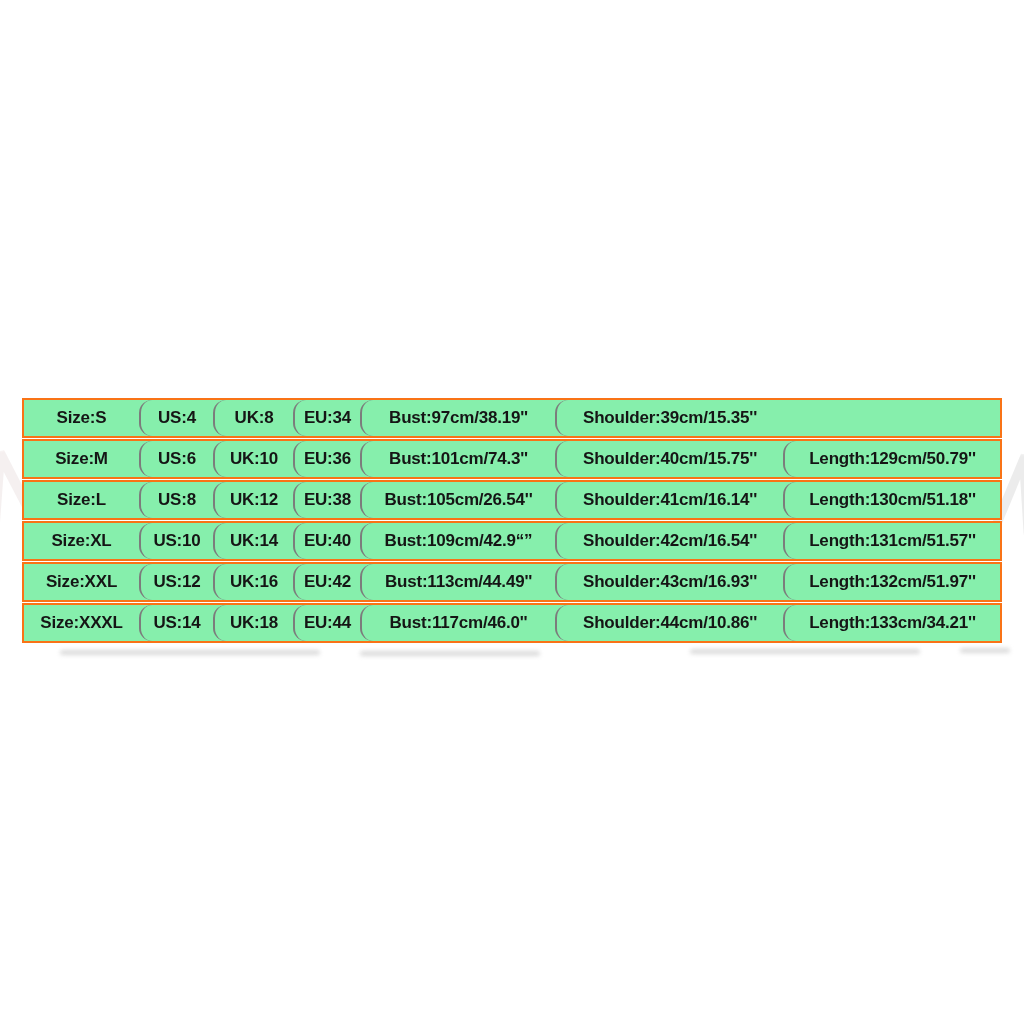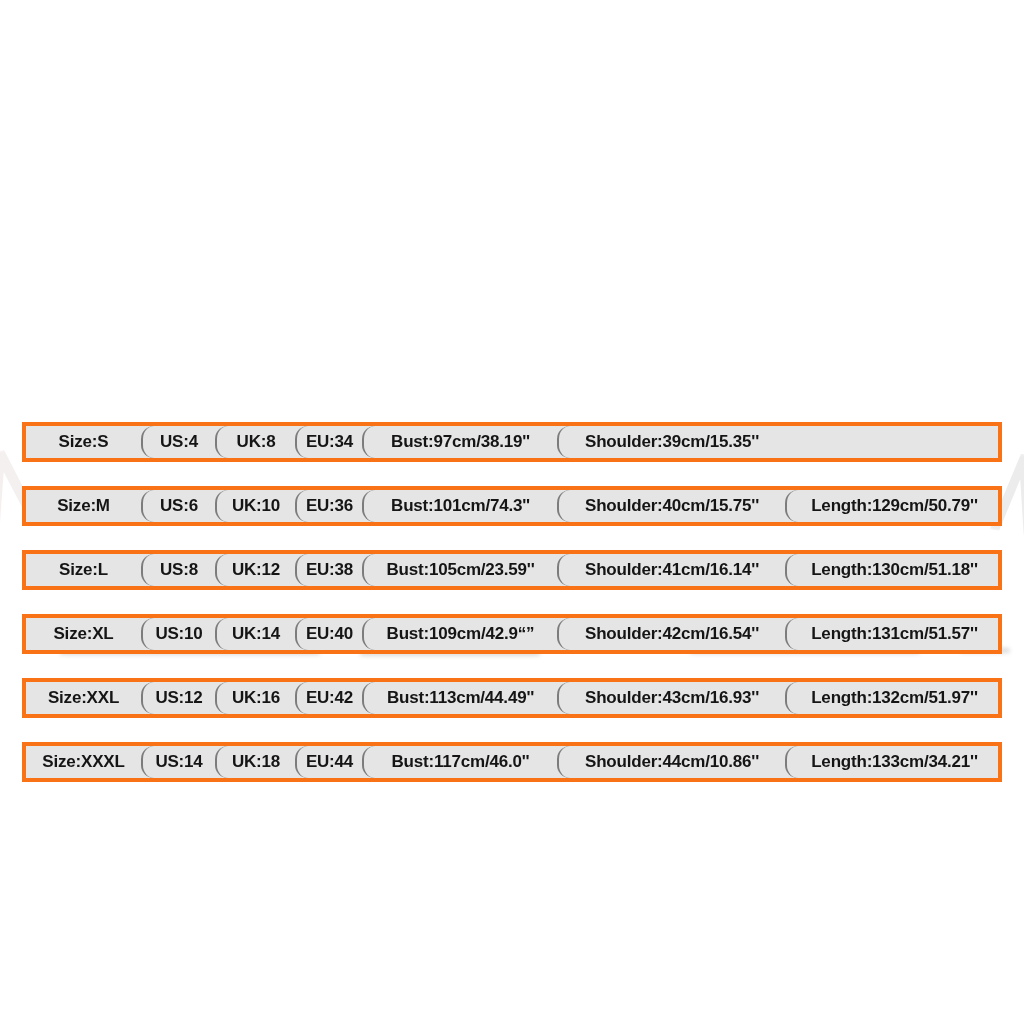--- a/index.html
+++ b/index.html
@@ -17,24 +17,23 @@
   }
   .size-table {
     position: absolute;
     left: 22px; top: 398px;
     width: 980px;
   }
   .t-row {
     display: grid;
     grid-template-columns: 115px 74px 80px 67px 195px 228px 217px;
     height: 40px;
-    border: 4px solid #f97316;
+    border: 2px solid #f97316;
     margin-bottom: 1px;
-    background: #e5e5e5;
-    margin-top: 24px;
+    background: #86efac;
   }
   .t-cell {
     display: flex;
     align-items: center;
     justify-content: center;
     font-size: 17px;
     font-weight: bold;
     color: #151515;
     white-space: nowrap;
     letter-spacing: -0.2px;
@@ -110,21 +109,21 @@
       <div class="t-cell">Bust:101cm/74.3''</div>
       <div class="t-cell">Shoulder:40cm/15.75''</div>
       <div class="t-cell">Length:129cm/50.79''</div>
     </div>
 
     <div class="t-row">
       <div class="t-cell">Size:L</div>
       <div class="t-cell">US:8</div>
       <div class="t-cell">UK:12</div>
       <div class="t-cell">EU:38</div>
-      <div class="t-cell">Bust:105cm/23.59''</div>
+      <div class="t-cell">Bust:105cm/26.54''</div>
       <div class="t-cell">Shoulder:41cm/16.14''</div>
       <div class="t-cell">Length:130cm/51.18''</div>
     </div>
 
     <div class="t-row">
       <div class="t-cell">Size:XL</div>
       <div class="t-cell">US:10</div>
       <div class="t-cell">UK:14</div>
       <div class="t-cell">EU:40</div>
       <div class="t-cell">Bust:109cm/42.9“”</div>

